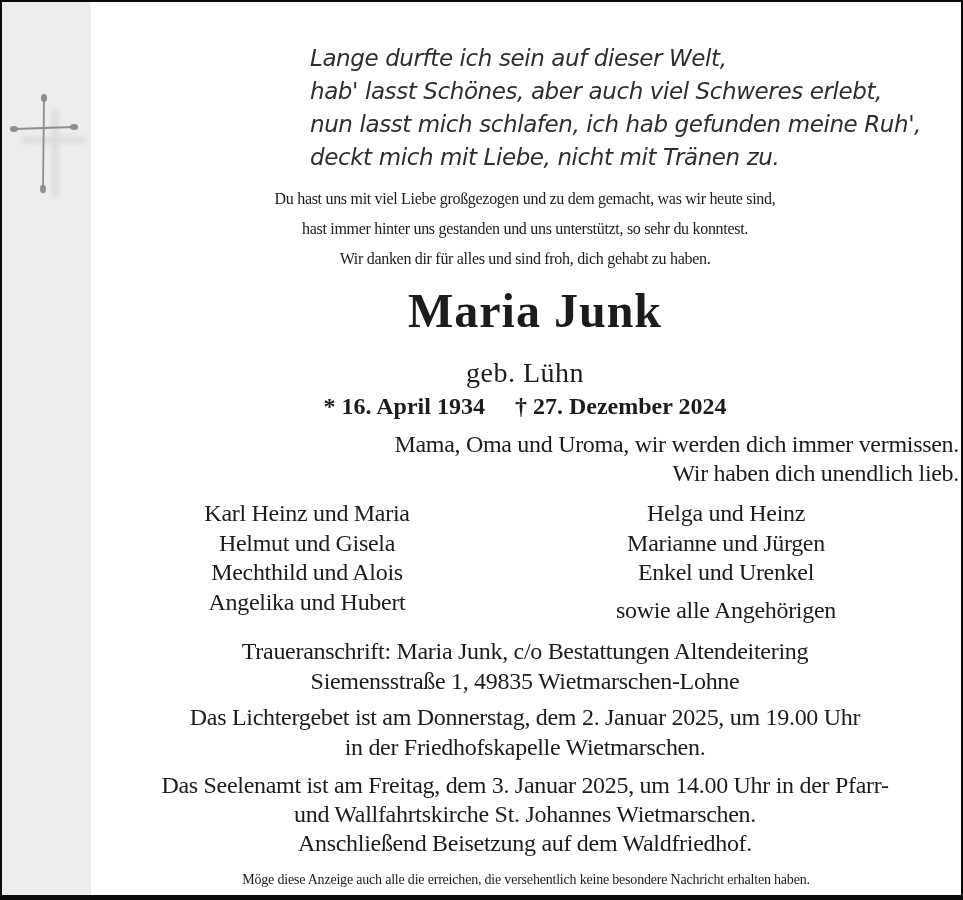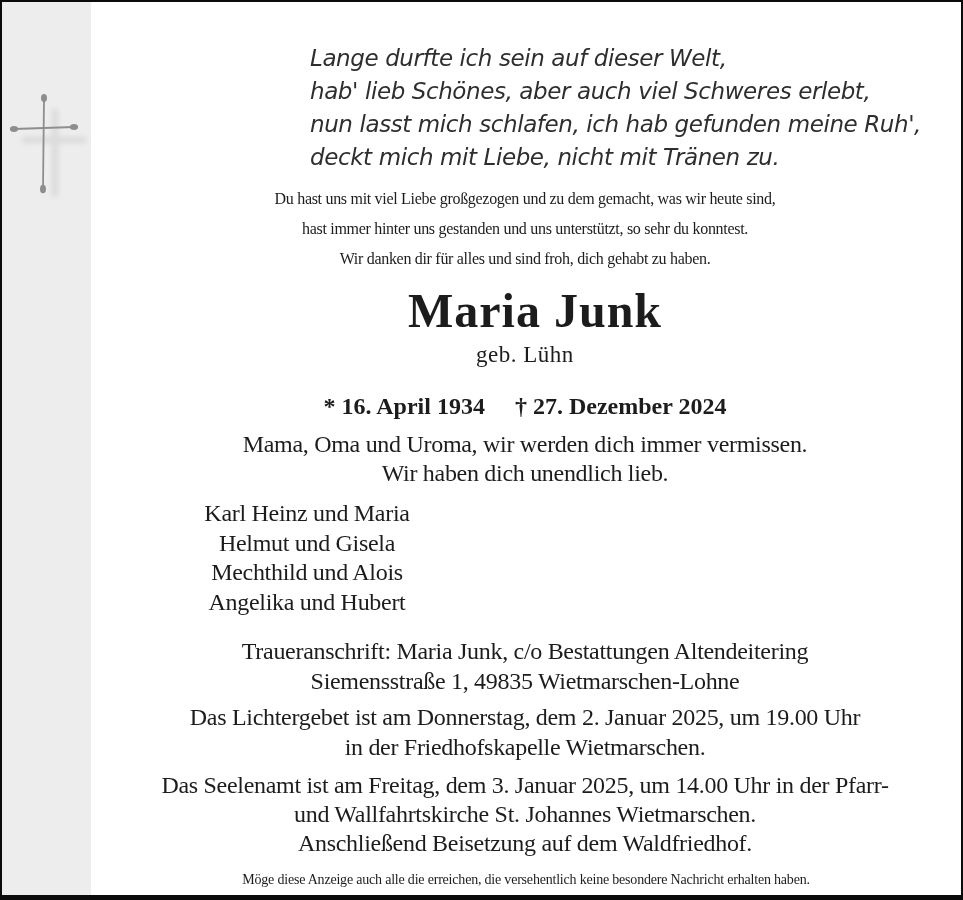--- a/index.html
+++ b/index.html
@@ -49,24 +49,24 @@
 
   .centered-block {
     position: absolute;
     left: 89px;
     right: 2px;
     text-align: center;
   }
 
   .tribute   { top: 182px; font-size: 16px; line-height: 30px; letter-spacing: -0.3px; }
   .name      { top: 281px; font-size: 48px; font-weight: bold; letter-spacing: 1px; margin-left: 20px; }
-  .birthname { top: 340px; font-size: 23px; letter-spacing: 0.5px; }
+  .birthname { top: 355px; font-size: 28px; letter-spacing: 0.5px; }
   .dates     { top: 391px; font-size: 24px; font-weight: bold; }
   .dates .birth { margin-right: 30px; }
-  .farewell  { top: 428px; font-size: 24px; line-height: 29px; letter-spacing: -0.3px; }
+  .farewell  { top: 428px; font-size: 24px; line-height: 29px; letter-spacing: -0.3px; text-align: right; }
 
   .col {
     position: absolute;
     text-align: center;
     font-size: 24px;
     line-height: 29.5px;
     letter-spacing: -0.3px;
   }
   .col-left  { top: 497px; left: 140px; width: 330px; }
   .col-right { top: 497px; left: 556px; width: 336px; }
@@ -111,21 +111,21 @@
           <ellipse cx="36" cy="99" rx="2.1" ry="3.4"></ellipse>
           <ellipse cx="7" cy="39" rx="3.2" ry="2.0"></ellipse>
           <ellipse cx="67" cy="37" rx="3.2" ry="2.0"></ellipse>
         </g>
       </svg>
     </div>
   </div>
 
   <div class="poem">
     <div>Lange durfte ich sein auf dieser Welt,</div>
-    <div>hab' lieb Schönes, aber auch viel Schweres erlebt,</div>
+    <div>hab' lasst Schönes, aber auch viel Schweres erlebt,</div>
     <div>nun lasst mich schlafen, ich hab gefunden meine Ruh',</div>
     <div>deckt mich mit Liebe, nicht mit Tränen zu.</div>
   </div>
 
   <div class="centered-block tribute">
     <div>Du hast uns mit viel Liebe großgezogen und zu dem gemacht, was wir heute sind,</div>
     <div>hast immer hinter uns gestanden und uns unterstützt, so sehr du konntest.</div>
     <div>Wir danken dir für alles und sind froh, dich gehabt zu haben.</div>
   </div>
 
@@ -142,20 +142,26 @@
     <div>Wir haben dich unendlich lieb.</div>
   </div>
 
   <div class="col col-left">
     <div>Karl Heinz und Maria</div>
     <div>Helmut und Gisela</div>
     <div>Mechthild und Alois</div>
     <div>Angelika und Hubert</div>
   </div>
 
+  <div class="col col-right">
+    <div>Helga und Heinz</div>
+    <div>Marianne und Jürgen</div>
+    <div>Enkel und Urenkel</div>
+    <div class="col-footer">sowie alle Angehörigen</div>
+  </div>
 
   <div class="centered-block address">
     <div>Traueranschrift: Maria Junk, c/o Bestattungen Altendeitering</div>
     <div>Siemensstraße 1, 49835 Wietmarschen-Lohne</div>
   </div>
 
   <div class="centered-block event-1">
     <div>Das Lichtergebet ist am Donnerstag, dem 2. Januar 2025, um 19.00 Uhr</div>
     <div>in der Friedhofskapelle Wietmarschen.</div>
   </div>

